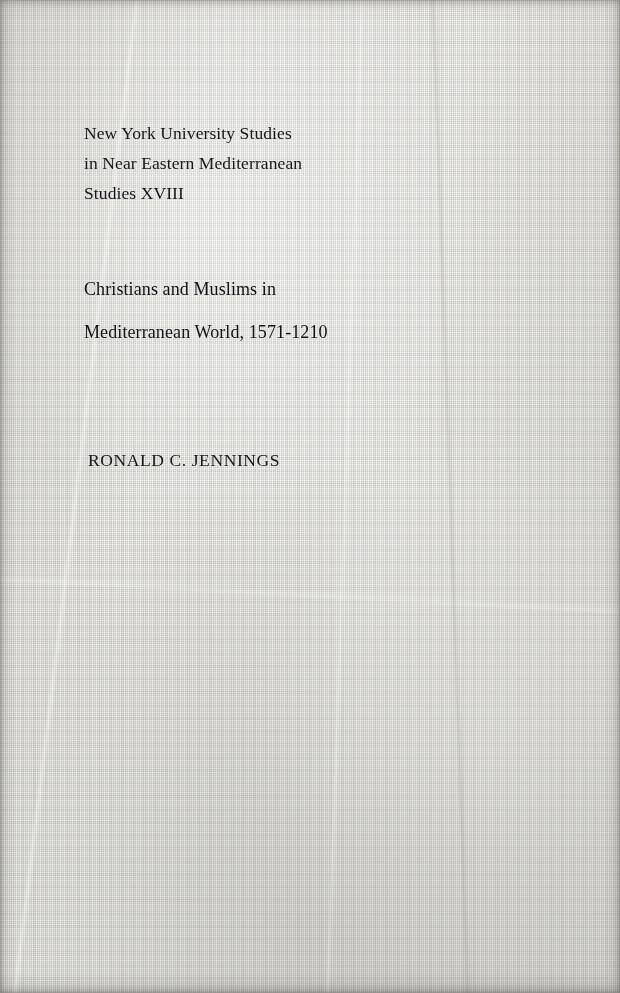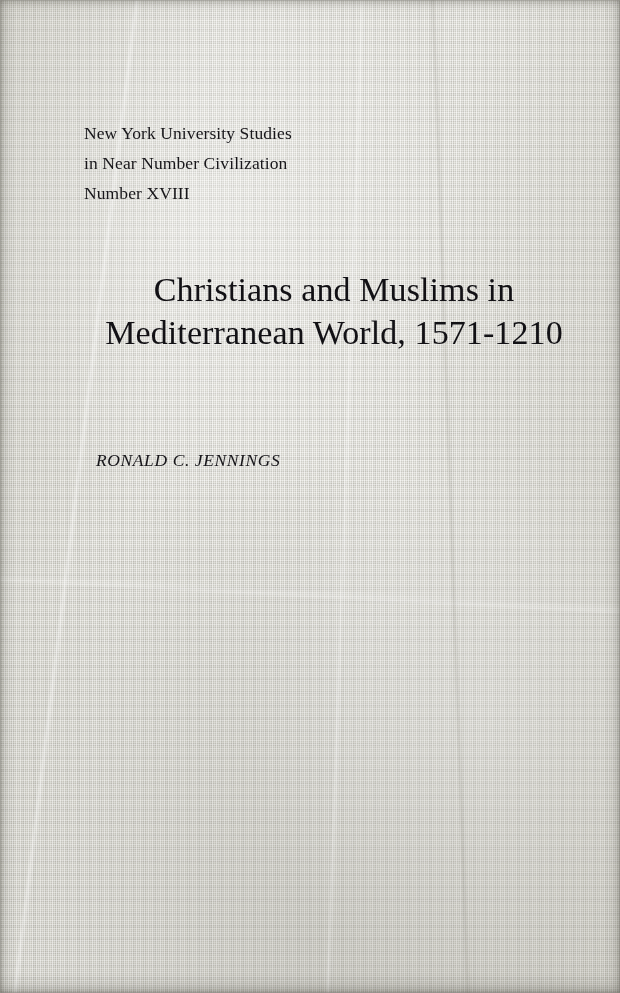--- a/index.html
+++ b/index.html
@@ -117,34 +117,32 @@
     white-space: nowrap;
   }
 
   .title-block {
     position: absolute;
     top: 268px;
     left: 84px;
     width: 500px;
   }
   .title-line {
-    font-size: 34px;
+    font-size: 18px;
     line-height: 43px;
     color: #121115;
     letter-spacing: 0.1px;
     white-space: nowrap;
-    text-align: center;
   }
 
   .author-block {
     position: absolute;
     top: 448px;
-    left: 96px;
+    left: 88px;
     width: 420px;
-    font-style: italic;
   }
   .author-name {
     font-size: 17.5px;
     line-height: 24px;
     color: #17161a;
     letter-spacing: 0.6px;
     white-space: nowrap;
   }
 </style>
 </head>
@@ -153,22 +151,22 @@
 <div class="book-cover">
 
   <div class="cloth-texture"></div>
   <div class="cloth-shading"></div>
   <div class="cloth-slubs"></div>
 
   <div class="text-layer">
 
     <div class="series-block">
       <div class="series-line">New York University Studies</div>
-      <div class="series-line">in Near Number Civilization</div>
-      <div class="series-line">Number XVIII</div>
+      <div class="series-line">in Near Eastern Mediterranean</div>
+      <div class="series-line">Studies XVIII</div>
     </div>
 
     <div class="title-block">
       <div class="title-line">Christians and Muslims in</div>
       <div class="title-line">Mediterranean World, 1571-1210</div>
     </div>
 
     <div class="author-block">
       <div class="author-name">RONALD C. JENNINGS</div>
     </div>

